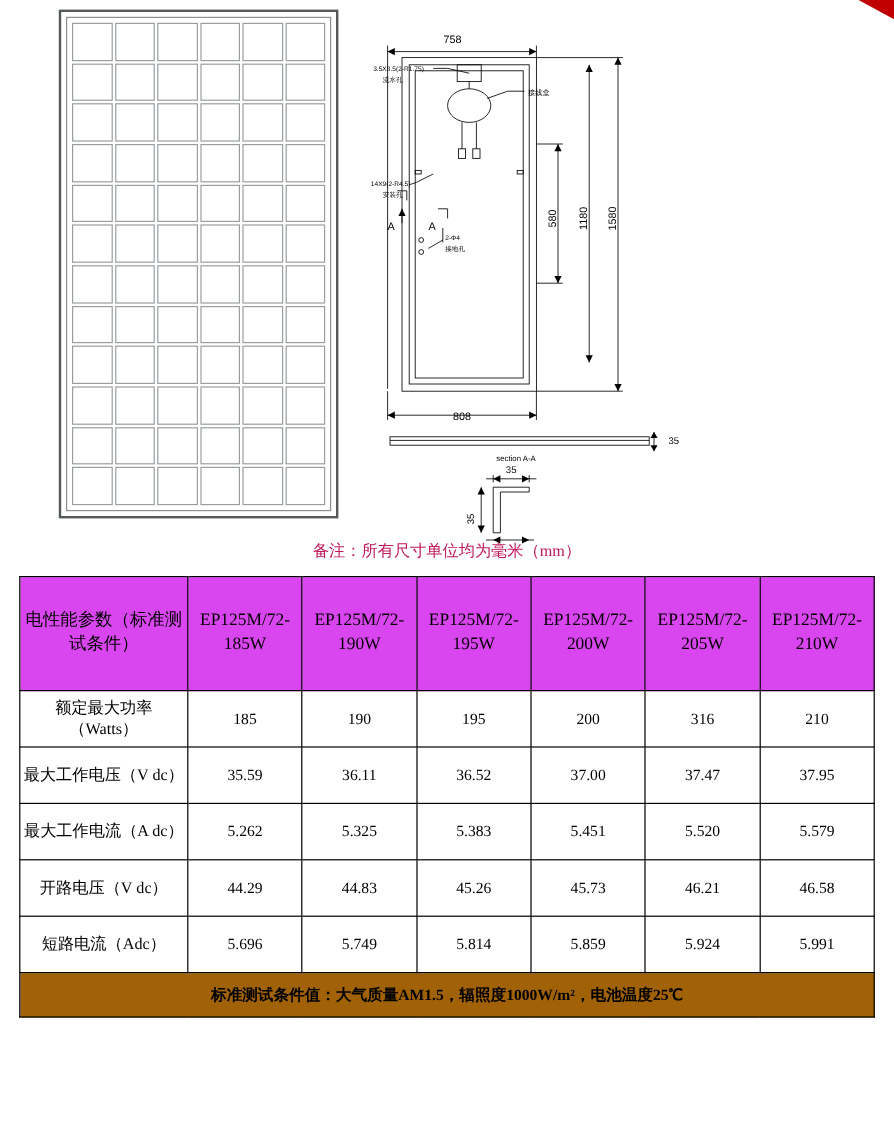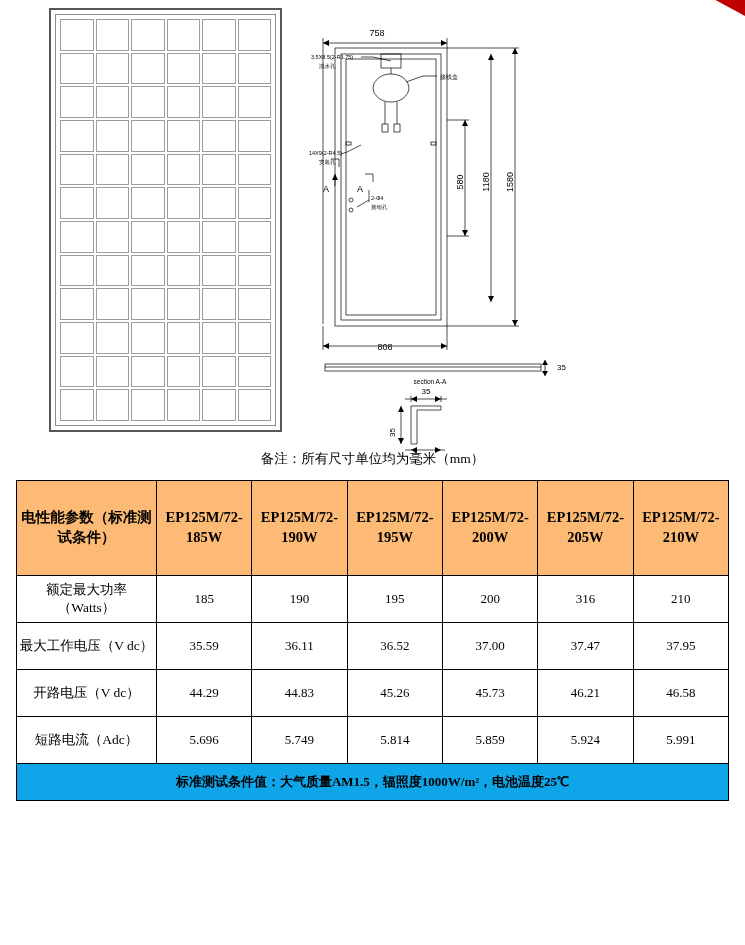--- a/index.html
+++ b/index.html
@@ -82,21 +82,21 @@
   .tech svg { display:block; }
 
   .note {
     position: absolute;
     left: 0;
     right: 0;
     top: 450px;
     text-align: center;
     font-size: 13.5px;
     font-family: "Liberation Serif", serif;
-    color: #000000;
+    color: #be185d;
   }
 
   
   .table-wrap {
     position: absolute;
     left: 16px;
     top: 480px;
     width: 713px;
   }
   table.specs {
@@ -107,38 +107,38 @@
   }
   table.specs td, table.specs th {
     border: 1px solid #000;
     text-align: center;
     vertical-align: middle;
     font-size: 13px;
     padding: 4px 2px;
     line-height: 1.35;
   }
   table.specs thead td {
-    background: #fdba74;
-    font-weight: bold;
+    background: #d946ef;
+    font-weight: normal;
     font-size: 14.5px;
     height: 86px;
   }
   table.specs thead td.first {
     font-size: 14.5px;
   }
   table.specs tbody td.label {
     height: 38px;
     font-size: 13.5px;
   }
   table.specs tbody td.val {
     font-size: 13px;
     margin-left: 17px;
   }
   td.footer-cell {
-    background: #0ea5e9;
+    background: #a16207;
     font-weight: bold;
     font-size: 14.5px;
     text-align: left;
     padding: 6px 8px;
     height: 28px;
   }
 </style>
 </head>
 <body>
 
@@ -369,20 +369,29 @@
       <tr>
         <td class="label">最大工作电压（V dc）</td>
         <td class="val">35.59</td>
         <td class="val">36.11</td>
         <td class="val">36.52</td>
         <td class="val">37.00</td>
         <td class="val">37.47</td>
         <td class="val">37.95</td>
       </tr>
       <tr>
+        <td class="label">最大工作电流（A dc）</td>
+        <td class="val">5.262</td>
+        <td class="val">5.325</td>
+        <td class="val">5.383</td>
+        <td class="val">5.451</td>
+        <td class="val">5.520</td>
+        <td class="val">5.579</td>
+      </tr>
+      <tr>
         <td class="label">开路电压（V dc）</td>
         <td class="val">44.29</td>
         <td class="val">44.83</td>
         <td class="val">45.26</td>
         <td class="val">45.73</td>
         <td class="val">46.21</td>
         <td class="val">46.58</td>
       </tr>
       <tr>
         <td class="label">短路电流（Adc）</td>

